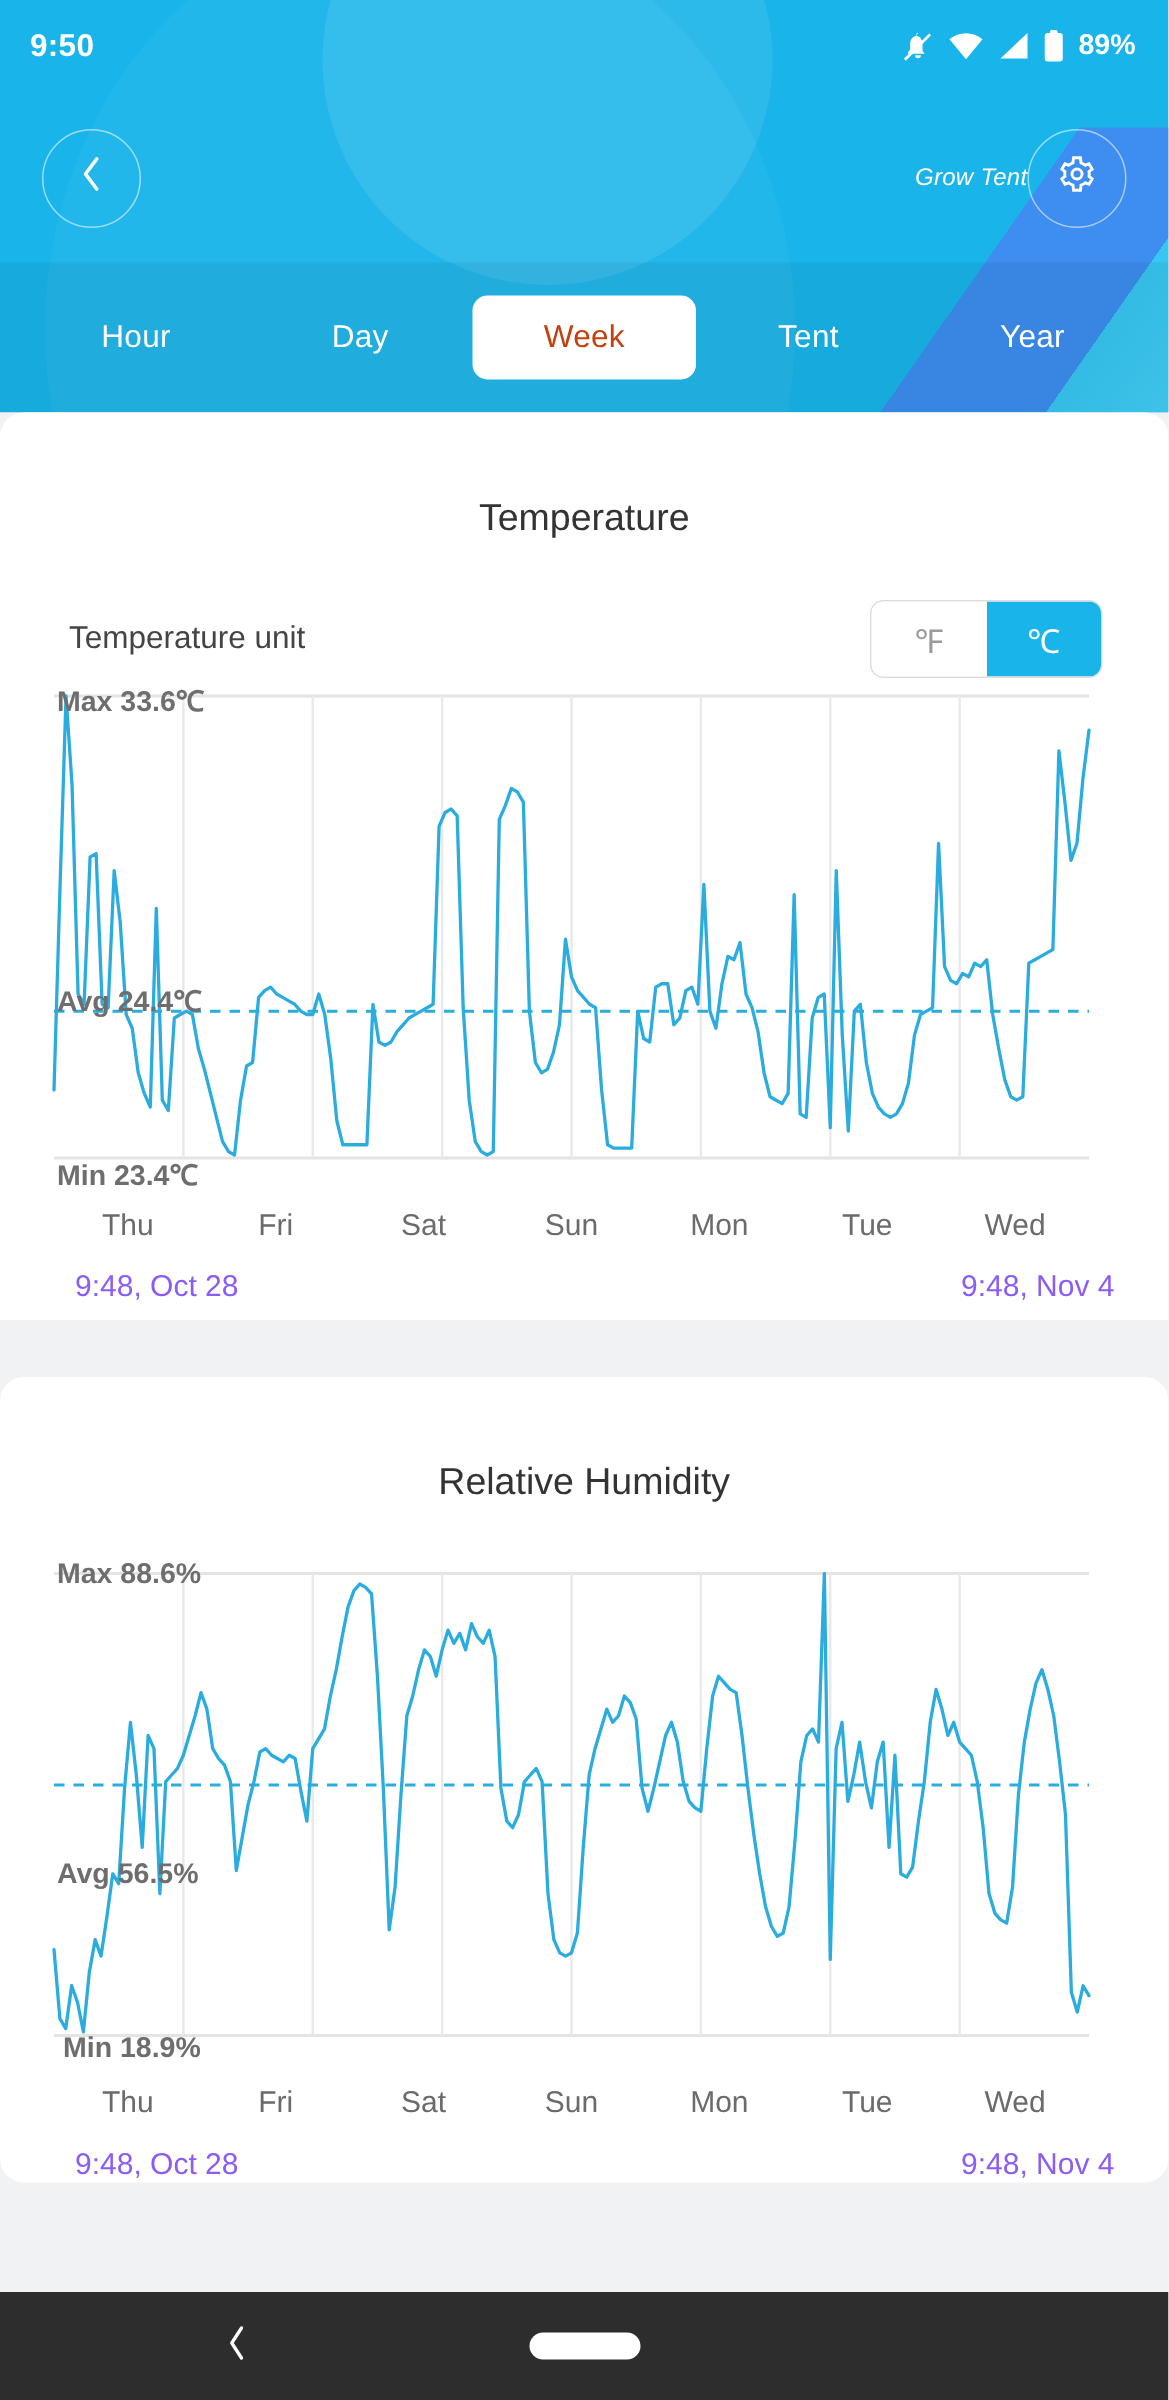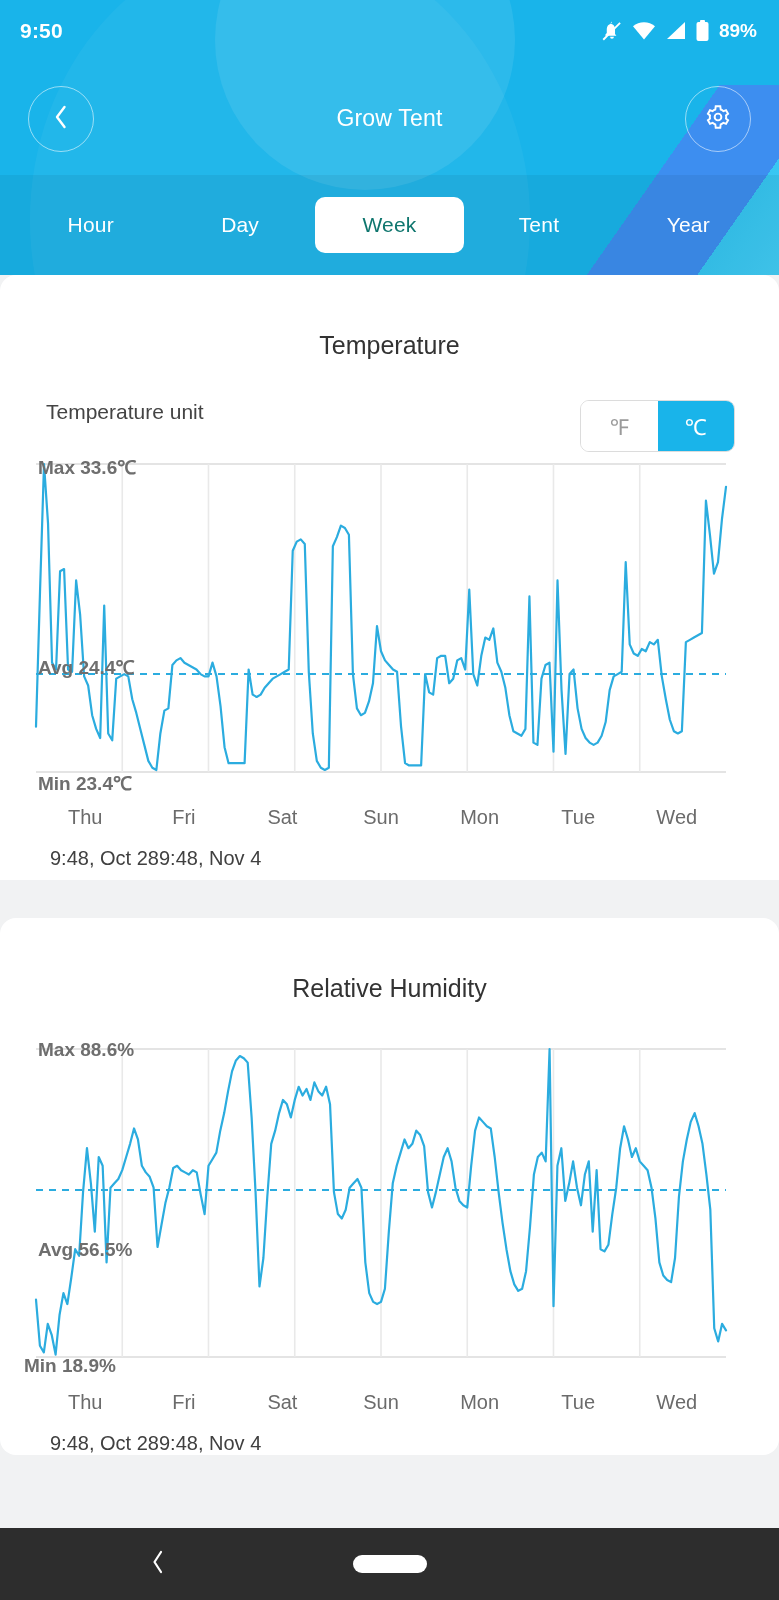--- a/index.html
+++ b/index.html
@@ -48,56 +48,56 @@
     height:113px; display:flex; align-items:center;
     padding:0 28px;
   }
   .circle-btn {
     width:66px; height:66px; border-radius:50%;
     border:1px solid rgba(255,255,255,0.55);
     display:flex; align-items:center; justify-content:center;
     color:#fff; flex:0 0 auto;
   }
   .nav-title {
-    flex:1 1 auto; text-align:center; color:#fff;
-    font-size:23px; letter-spacing:.2px;
+    flex:1 1 auto; text-align:right; color:#fff;
+    font-size:16px; letter-spacing:.2px;font-style:italic;
   }
   .tabbar {
     position:relative; z-index:5;
     height:100px;
     background:rgba(0,0,0,0.055);
     display:flex; align-items:center;
     padding:0 16px;
   }
   .tab {
     flex:1 1 0; text-align:center; color:#fff;
     font-size:21px; padding:16px 0; border-radius:10px;
     letter-spacing:.2px;
   }
-  .tab.active { background:#fff; color:#0f766e; }
+  .tab.active { background:#fff; color:#c2410c; }
   
   .scroll {
     position:absolute; top:275px; left:0;
     width:779px; height:1527px;
     background:#f1f2f3;
   }
   .card {
     background:#fff;
     border-radius:16px;
     width:779px;
     margin:0 auto;
   }
   .card.first { border-radius:16px 16px 0 0; padding-bottom:10px; }
   .card-gap { height:38px; background:#f1f2f3; }
   .card-title {
     text-align:center; font-size:25px; color:#333;
     padding:56px 0 0 0;
   }
   .unit-row {
-    display:flex; 
+    display:flex; align-items:center;
     padding:40px 44px 0 46px;
   }
   .unit-label { font-size:21px; color:#444; }
   .unit-toggle {
     margin-left:auto; display:flex;
     border:1px solid #dcdcdc; border-radius:9px; overflow:hidden;
     height:52px; width:155px;
   }
   .unit-seg {
     flex:1 1 0; display:flex; align-items:center; justify-content:center;
@@ -113,22 +113,22 @@
   .chart-svg { display:block; }
   .xaxis {
     display:flex; padding:0 0 0 36px; width:726px;
     margin-top:4px;
     justify-content:center;
   }
   .xaxis span {
     flex:1 1 0; text-align:center; font-size:20px; color:#6b6b6b;
   }
   .range-row {
-    display:flex; 
-    padding:18px 36px 0 50px; font-size:20px; color:#404040;
+    display:flex; justify-content:space-between;
+    padding:18px 36px 0 50px; font-size:20px; color:#8b5cf6;
   }
   
   .sysnav {
     position:absolute; left:0; bottom:0;
     width:779px; height:72px; background:#2d2d2d;
     display:flex; align-items:center;
   }
   .sysnav-back { position:absolute; left:150px; color:#fff; }
   .sysnav-pill {
     position:absolute; left:50%; transform:translateX(-50%);
@@ -249,21 +249,21 @@
   </div>
 
   <div class="card-gap"></div>
 
   <div class="card">
     <div class="card-title">Relative Humidity</div>
 
     <div class="chart-wrap" style="margin-top:34px;">
       <div class="chart-label" style="left:38px; top:2px;">Max 88.6%</div>
       <div class="chart-label" style="left:38px; top:202px;">Avg 56.5%</div>
-      <div class="chart-label" style="left:24px; top:318px;">Min 18.9%</div>
+      <div class="chart-label" style="left:42px; top:318px;">Min 18.9%</div>
       <svg class="chart-svg" id="hum-svg" width="779" height="350" viewBox="0 0 779 350">
           <line x1="36" y1="12" x2="726" y2="12" stroke="#e4e4e4" stroke-width="2"></line>
           <line x1="36" y1="320" x2="726" y2="320" stroke="#e4e4e4" stroke-width="2"></line>
           <line x1="122.25" y1="12" x2="122.25" y2="320" stroke="#e9e9e9" stroke-width="1.6"></line>
           <line x1="208.5" y1="12" x2="208.5" y2="320" stroke="#e9e9e9" stroke-width="1.6"></line>
           <line x1="294.75" y1="12" x2="294.75" y2="320" stroke="#e9e9e9" stroke-width="1.6"></line>
           <line x1="381" y1="12" x2="381" y2="320" stroke="#e9e9e9" stroke-width="1.6"></line>
           <line x1="467.25" y1="12" x2="467.25" y2="320" stroke="#e9e9e9" stroke-width="1.6"></line>
           <line x1="553.5" y1="12" x2="553.5" y2="320" stroke="#e9e9e9" stroke-width="1.6"></line>
           <line x1="639.75" y1="12" x2="639.75" y2="320" stroke="#e9e9e9" stroke-width="1.6"></line>

